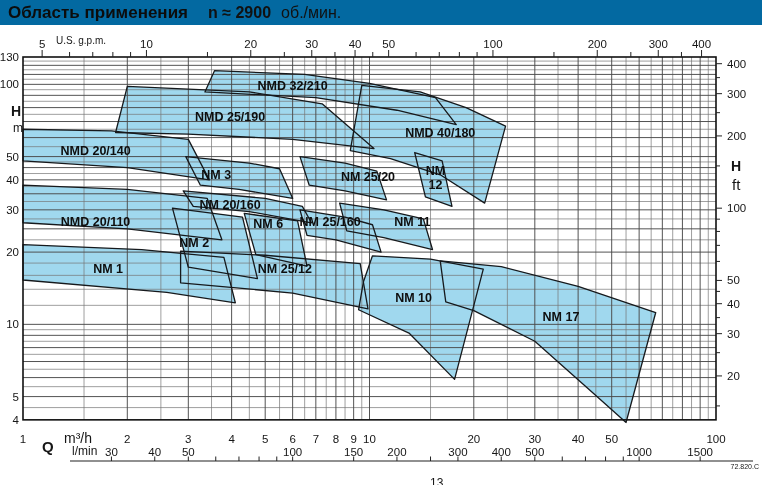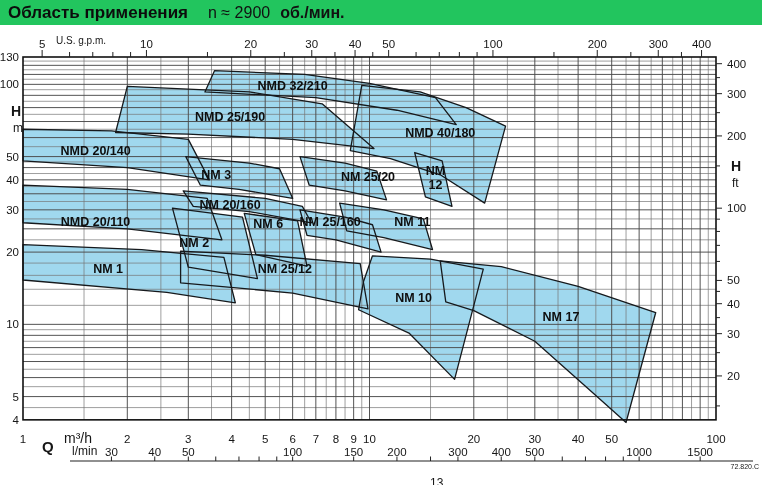--- a/index.html
+++ b/index.html
@@ -1,29 +1,29 @@
 <!DOCTYPE html>
 <html><head>
 <meta charset="utf-8">
 <style>
   html,body{margin:0;padding:0}
   body{width:762px;height:485px;position:relative;overflow:hidden;background:#fff;
        font-family:"Liberation Sans",sans-serif;color:#111}
-  .title-bar{position:absolute;left:0;top:0;width:762px;height:25px;background:#22c55e;
+  .title-bar{position:absolute;left:0;top:0;width:762px;height:25px;background:#0369a1;
              display:flex;align-items:center}
   .title-main{font-weight:bold;font-size:17px;margin-left:8px;color:#0c0c0c}
-  .title-speed{font-weight:normal;font-size:16px;margin-left:20px}
-  .title-unit{font-weight:bold;font-size:16px;margin-left:10px}
+  .title-speed{font-weight:bold;font-size:16px;margin-left:20px}
+  .title-unit{font-weight:normal;font-size:16px;margin-left:10px}
   svg{position:absolute;left:0;top:0;font-family:"Liberation Sans",sans-serif}
   .axis-label{position:absolute;color:#161616;white-space:nowrap}
   #us-gpm{left:56px;top:35px;font-size:10px}
   #h-left{left:11px;top:103px;font-size:14px;font-weight:bold}
   #m-left{left:13px;top:121px;font-size:12px}
   #h-right{left:731px;top:158px;font-size:14px;font-weight:bold}
-  #ft-right{left:732px;top:176px;font-size:12px}
+  #ft-right{left:732px;top:176px;font-size:15px}
   #q-label{left:42px;top:438px;font-size:15px;font-weight:bold}
   #m3h-unit{left:64px;top:430px;font-size:14px}
   #lmin-unit{left:72px;top:444px;font-size:12px}
   #ref-code{right:3px;top:463px;font-size:7px}
   #page-num{left:430px;top:476px;font-size:12px}
 </style>
 </head>
 <body>
 
 <div class="title-bar">

